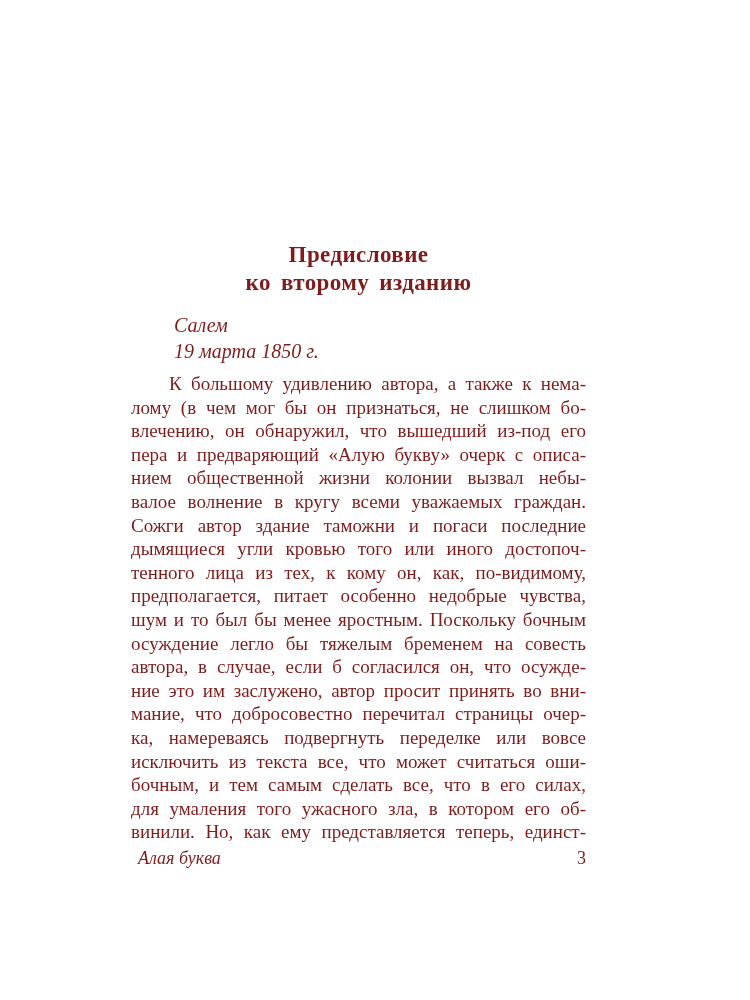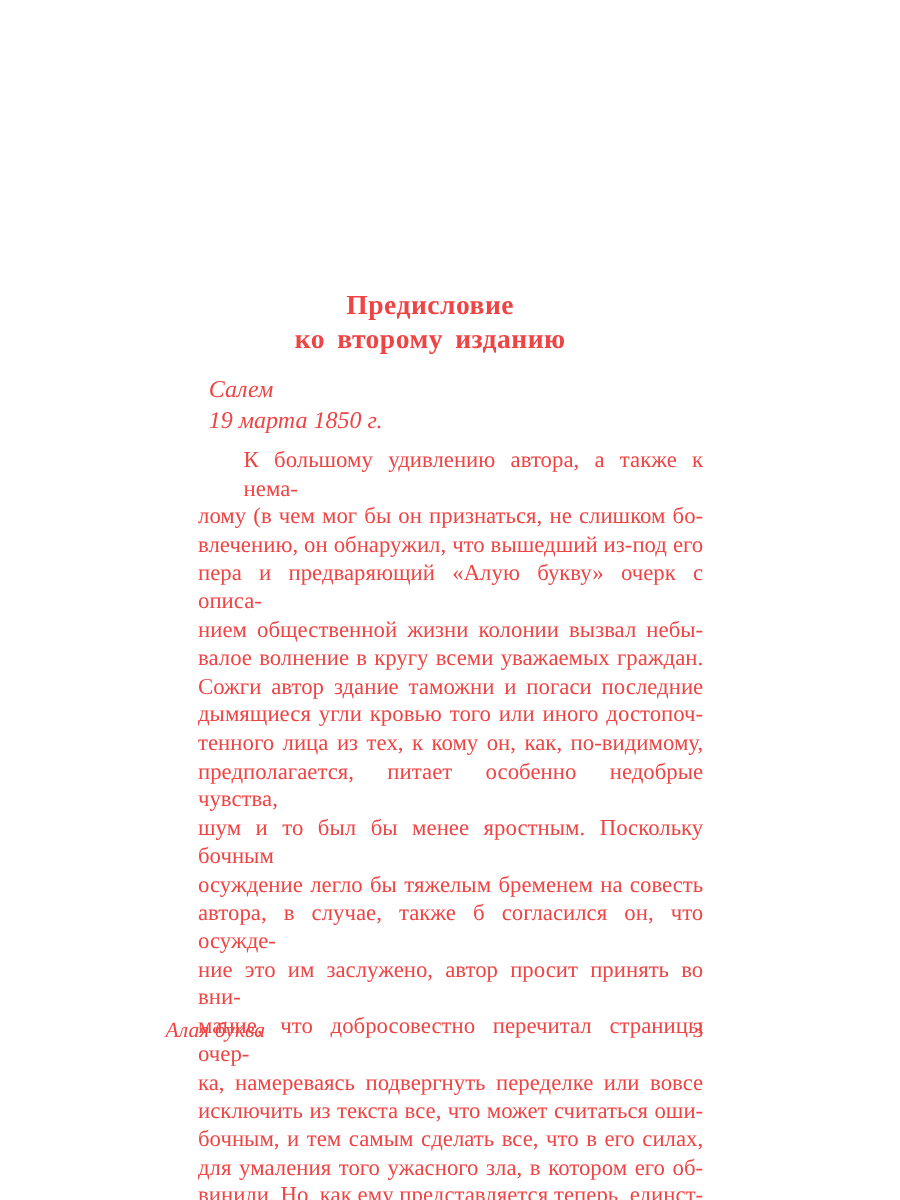--- a/index.html
+++ b/index.html
@@ -2,21 +2,21 @@
 <html><head>
 <meta charset="utf-8">
 <style>
   html, body { margin: 0; padding: 0; background: #ffffff; }
   .page {
     position: relative;
     width: 750px;
     height: 1000px;
     background: #ffffff;
     font-family: "Liberation Serif", serif;
-    color: #ef4444;
+    color: #7f1d1d;
     overflow: hidden;
   }
   .column {
     position: absolute;
     left: 131px;
     top: 0;
     width: 455px;
   }
   .title {
     margin: 241px 0 0 0;
@@ -35,21 +35,20 @@
     margin-left: 43px;
   }
   .body {
     margin-top: 8px;
     font-size: 19px;
     line-height: 23.6px;
   }
   .body .line {
     text-align: justify;
     text-align-last: justify;
-    margin-left: 34px;
   }
   .body .line:first-child {
     padding-left: 38px;
   }
   .footer {
     position: absolute;
     left: 138px;
     right: 164px;
     top: 848px;
     display: flex;
@@ -86,21 +85,21 @@
         <div class="line">влечению, он обнаружил, что вышедший из-под его</div>
         <div class="line">пера и предваряющий «Алую букву» очерк с описа-</div>
         <div class="line">нием общественной жизни колонии вызвал небы-</div>
         <div class="line">валое волнение в кругу всеми уважаемых граждан.</div>
         <div class="line">Сожги автор здание таможни и погаси последние</div>
         <div class="line">дымящиеся угли кровью того или иного достопоч-</div>
         <div class="line">тенного лица из тех, к кому он, как, по-видимому,</div>
         <div class="line">предполагается, питает особенно недобрые чувства,</div>
         <div class="line">шум и то был бы менее яростным. Поскольку бочным</div>
         <div class="line">осуждение легло бы тяжелым бременем на совесть</div>
-        <div class="line">автора, в случае, также б согласился он, что осужде-</div>
+        <div class="line">автора, в случае, если б согласился он, что осужде-</div>
         <div class="line">ние это им заслужено, автор просит принять во вни-</div>
         <div class="line">мание, что добросовестно перечитал страницы очер-</div>
         <div class="line">ка, намереваясь подвергнуть переделке или вовсе</div>
         <div class="line">исключить из текста все, что может считаться оши-</div>
         <div class="line">бочным, и тем самым сделать все, что в его силах,</div>
         <div class="line">для умаления того ужасного зла, в котором его об-</div>
         <div class="line">винили. Но, как ему представляется теперь, единст-</div>
       </div>
 
   </div>

